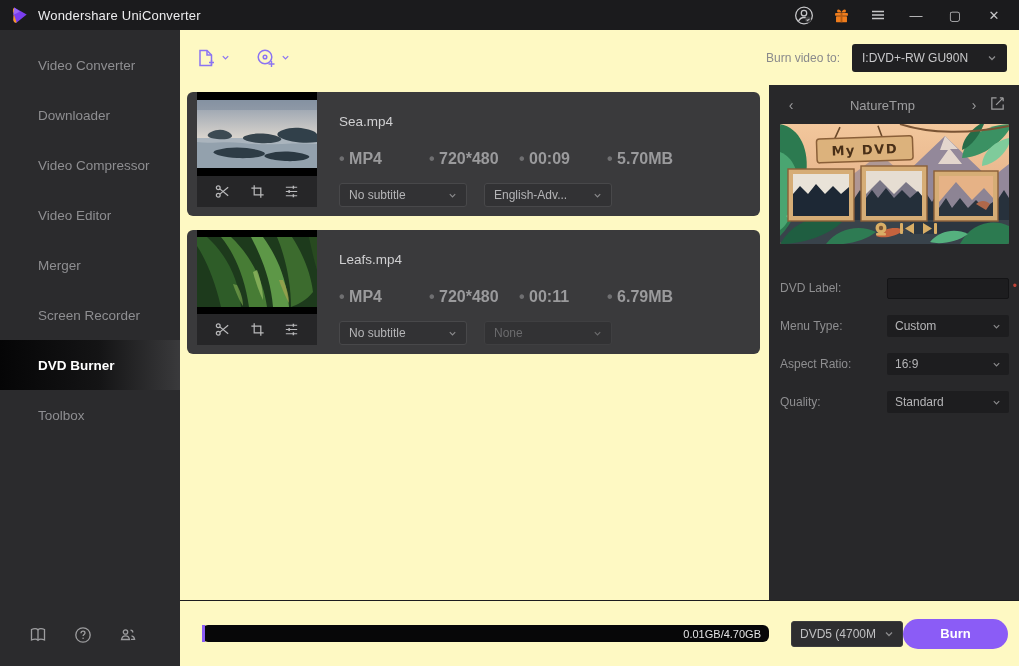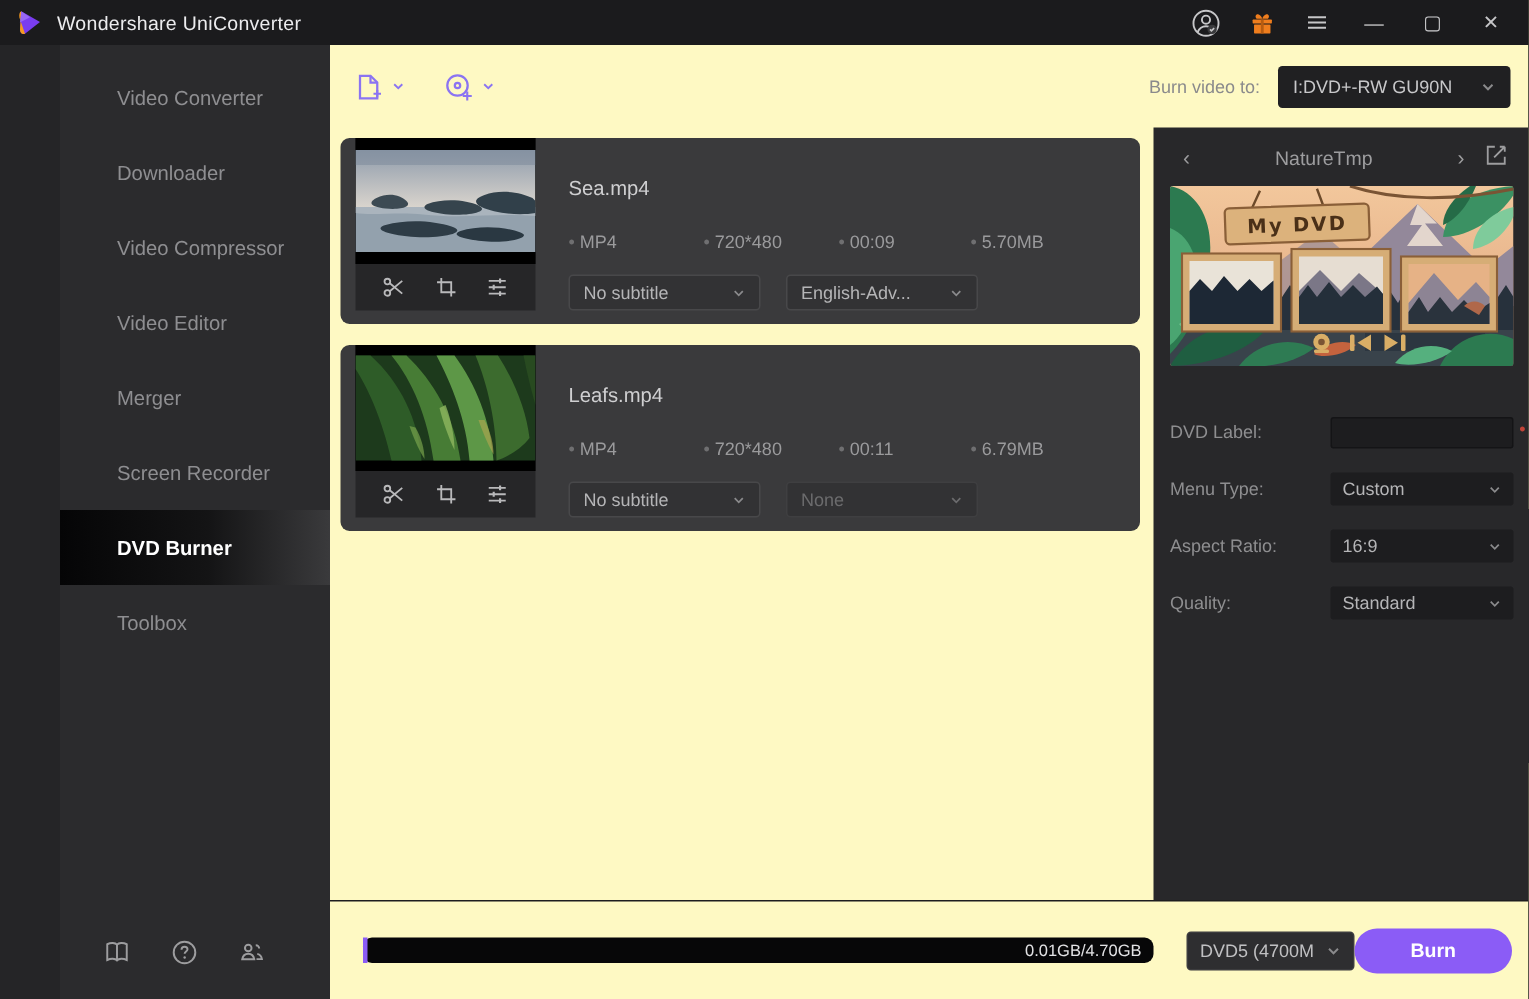--- a/index.html
+++ b/index.html
@@ -10,21 +10,21 @@
 
   
   .titlebar { height:30px; background:#1b1b1d; display:flex; align-items:center; padding:0 14px 0 10px; }
   .app-logo { width:20px; height:20px; margin-right:8px; }
   .app-title { font-size:13px; color:#ececee; letter-spacing:.2px; }
   .titlebar-right { margin-left:auto; display:flex; align-items:center; gap:17px; }
   .tb-icon { width:20px; height:20px; display:flex; align-items:center; justify-content:center; color:#c6c6c8; cursor:pointer; }
   .win-btn { font-size:13px; color:#c6c6c8; width:22px; text-align:center; cursor:pointer; }
 
   
-  .body { display:flex; height:636px;padding-left:40px; }
+  .body { display:flex; height:636px; }
   .sidebar { position:relative; width:180px; background:#2b2b2d; flex:none; padding-top:10px; }
   .main-wrap { flex:1; display:flex; flex-direction:column; background:#fef9c3; }
   .toolbar { height:55px; display:flex; align-items:center; padding:0 12px 0 16px; flex:none; }
   .content-row { flex:1; display:flex; min-height:0; }
   .file-area { flex:1; padding:7px 9px 0 7px; }
   .right-panel { width:250px; flex:none; background:#28282a; padding:0 10px 0 11px; }
   .bottombar { height:66px; flex:none; border-top:1px solid #1d1d1f; display:flex; align-items:center; padding:0 10px 0 22px; }
 
   
   .side-item { height:50px; display:flex; align-items:center; padding-left:38px; font-size:13.5px; color:#8e8e91; cursor:pointer; }
@@ -41,21 +41,21 @@
   .device-select .val { font-size:12px; color:#c8c8ca; flex:1; white-space:nowrap; overflow:hidden; }
 
   
   .card { background:#3a3a3c; border-radius:6px; height:124px; display:flex; padding:9px 10px; margin-bottom:14px;align-items:flex-end; }
   .thumb-col { width:120px; flex:none; display:flex; flex-direction:column; }
   .thumb { width:120px; height:84px; background:#000; display:block; }
   .thumb-tools { height:31px; background:#262628; display:flex; align-items:center; justify-content:space-evenly; }
   .thumb-tools .ti { width:17px; height:17px; color:#b9b9bb; cursor:pointer; }
   .card-info { flex:1; padding:4px 0 0 22px; display:flex; flex-direction:column; }
   .file-name { font-size:13.5px; color:#cfcfd1; margin-top:5px; }
-  .meta-row { display:flex; margin-top:21px; font-size:12px; color:#9a9a9c; }
+  .meta-row { display:flex; margin-top:21px; font-size:16px; color:#9a9a9c;font-weight:bold; }
   .meta { width:90px; white-space:nowrap; }
   .meta.wide { width:88px; }
   .meta::before { content:"•  "; color:#6f6f71; }
   .dd-row { display:flex; gap:17px; margin-top:15px; }
   .mini-dd { width:128px; height:24px; background:#323234; border:1px solid #48484a; border-radius:3px; display:flex; align-items:center; padding:0 9px; cursor:pointer; }
   .mini-dd .val { flex:1; font-size:12px; color:#b5b5b7; white-space:nowrap; overflow:hidden; }
   .mini-dd.disabled .val { color:#6b6b6d; }
   .mini-dd.disabled { border-color:#3f3f41; }
 
   

